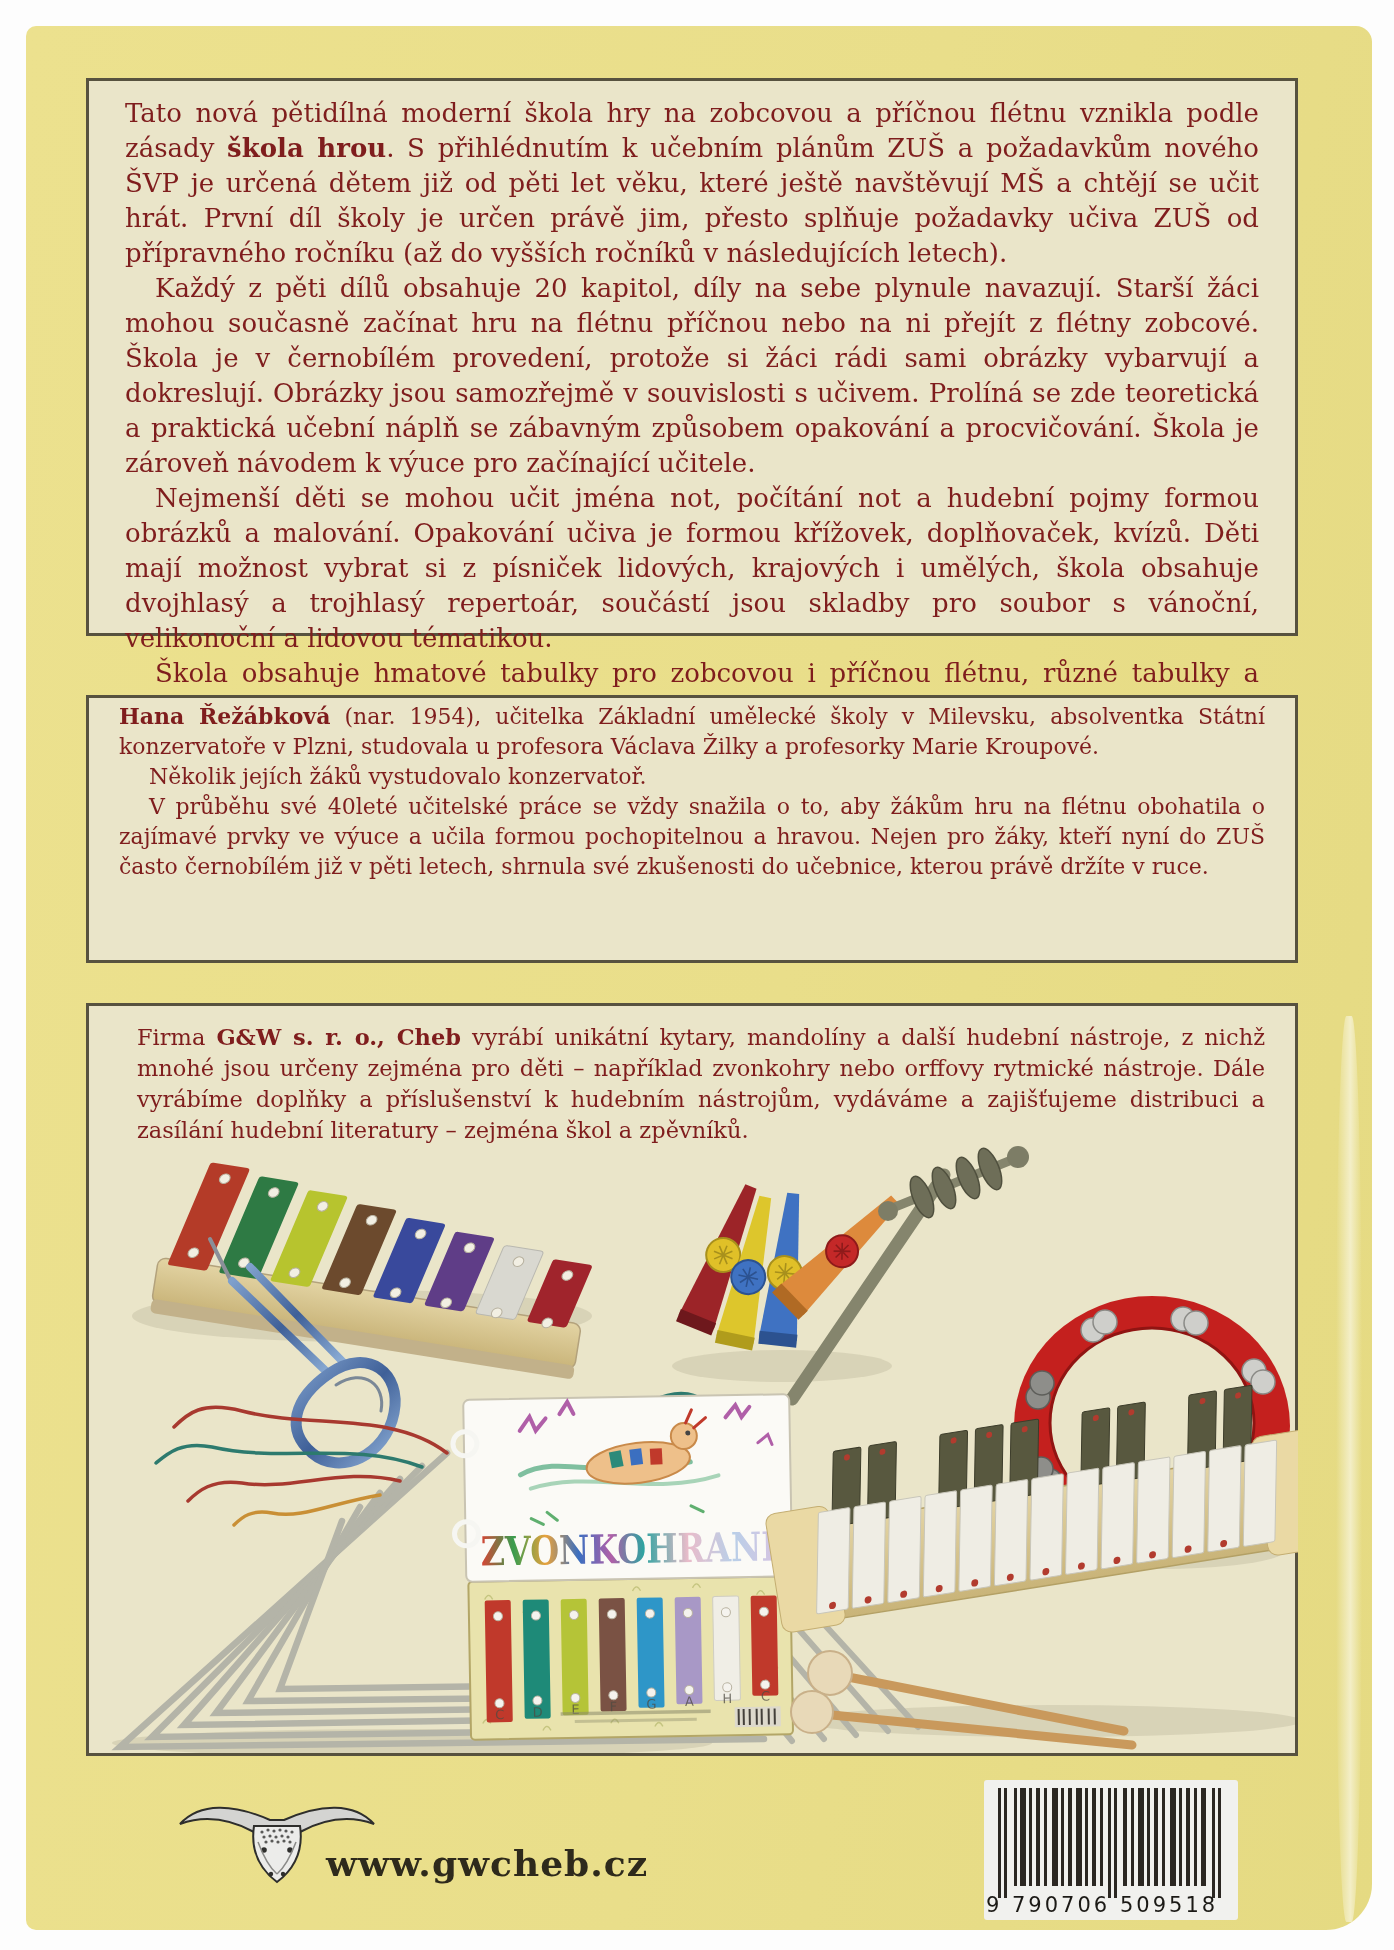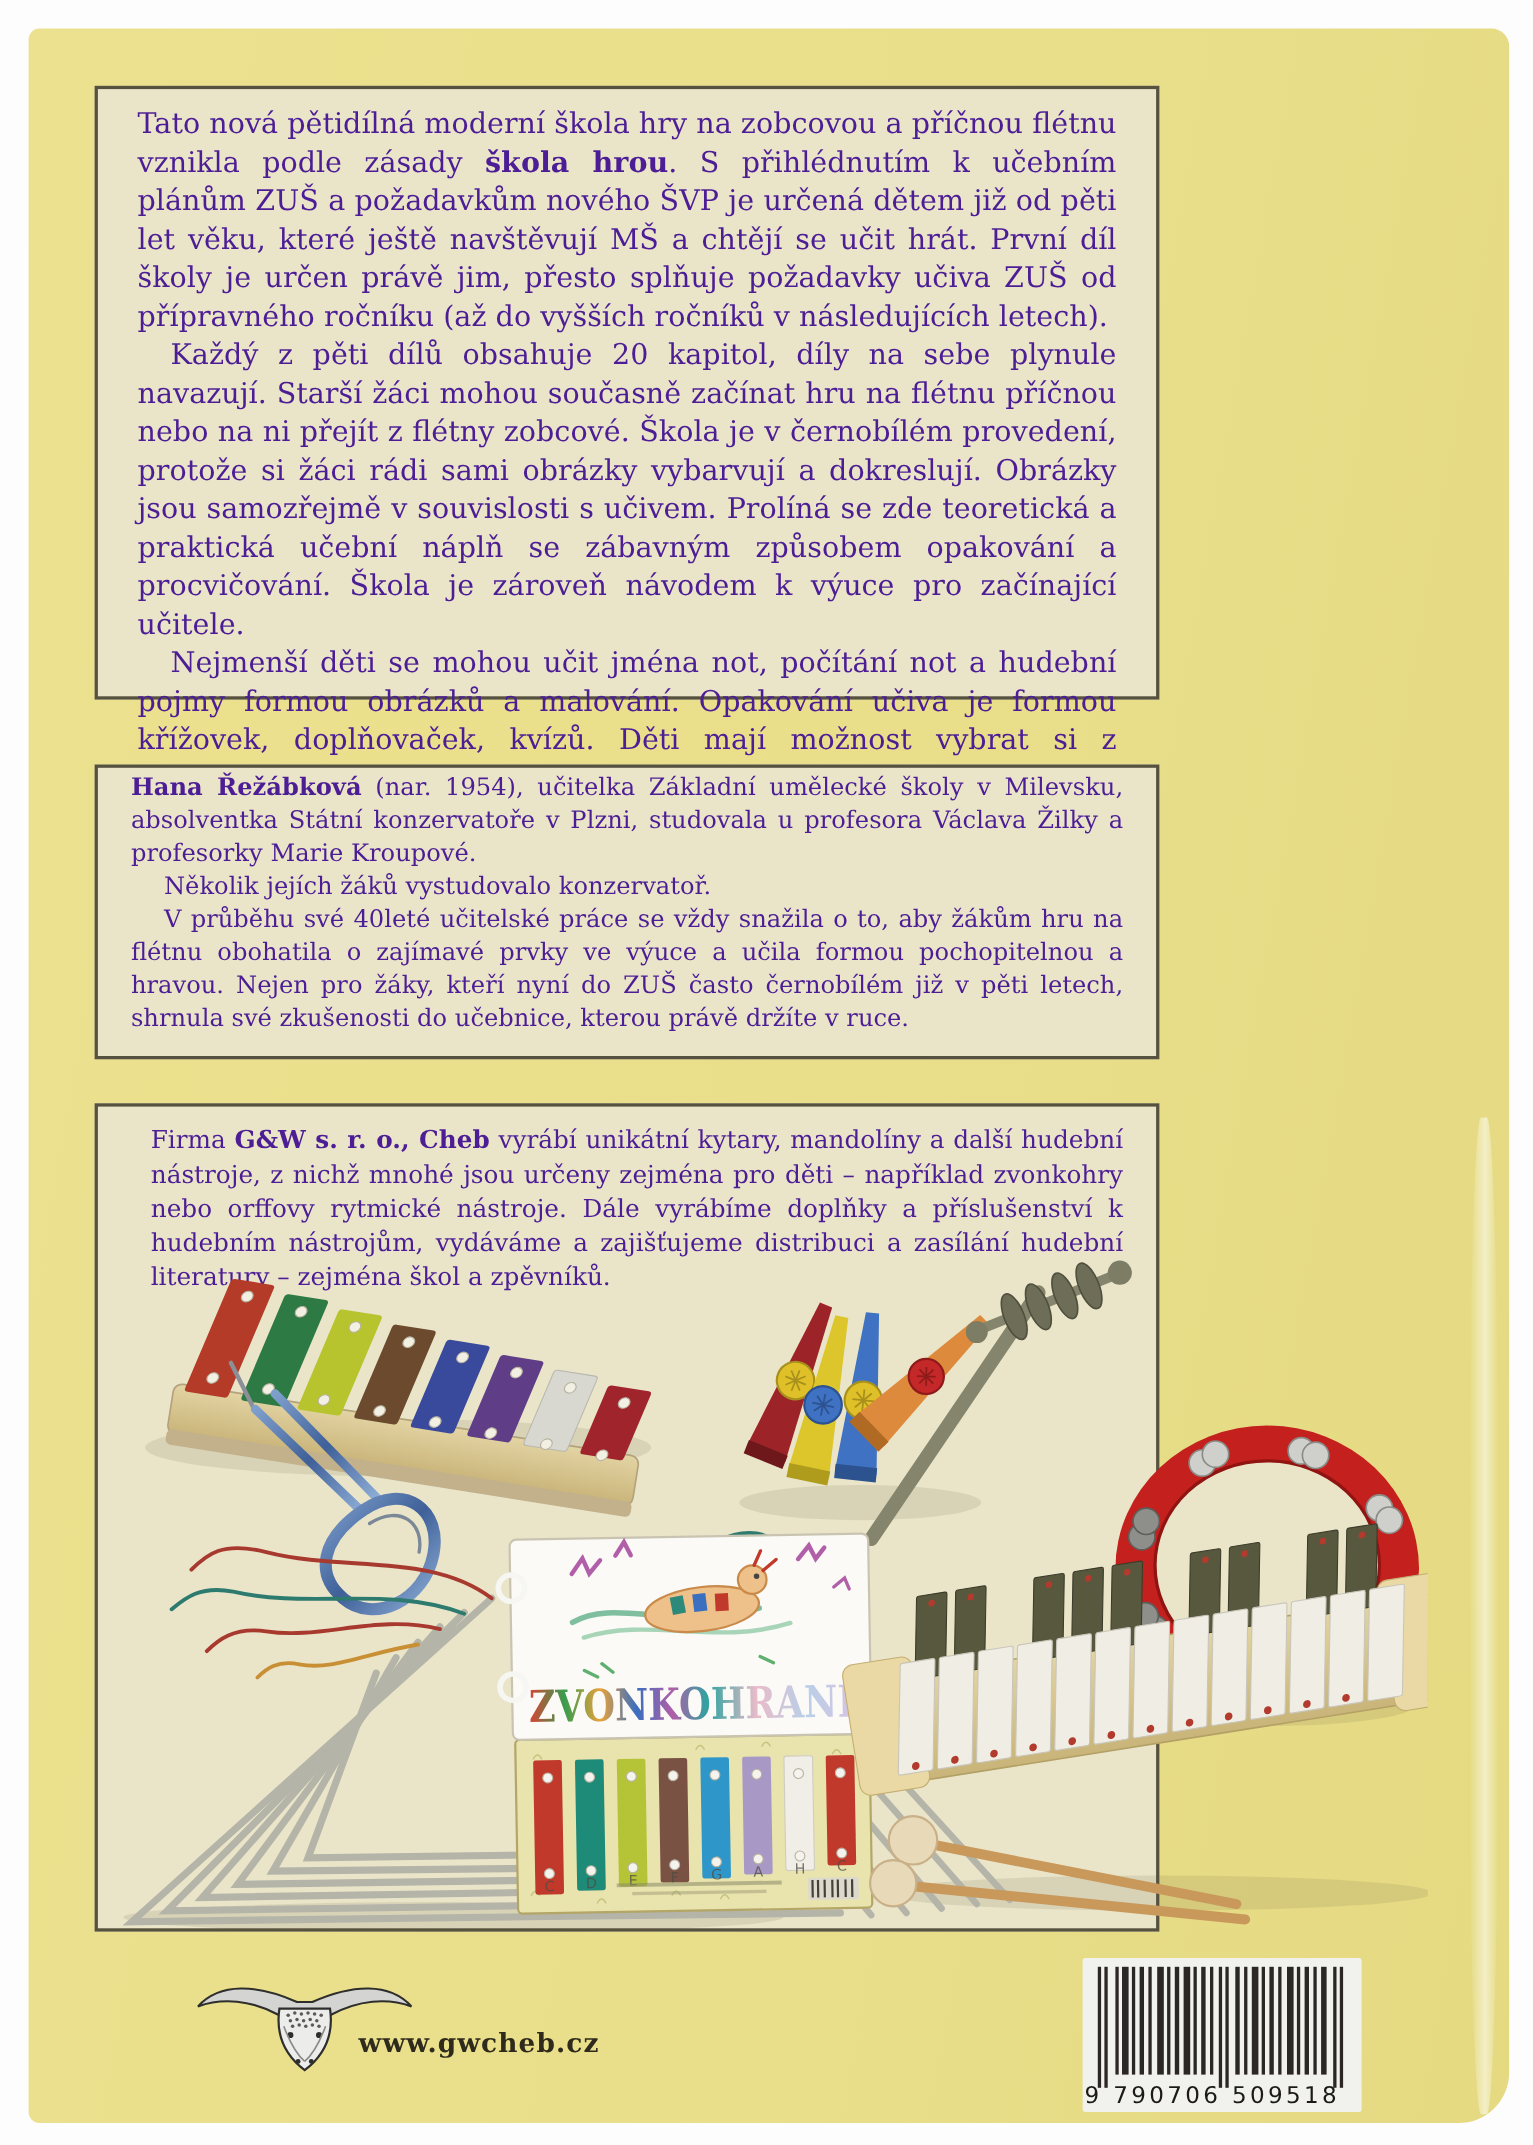--- a/index.html
+++ b/index.html
@@ -4,31 +4,31 @@
 <style>
   html,body{margin:0;padding:0;}
   body{width:1394px;height:1950px;background:#ffffff;font-family:"DejaVu Serif","Liberation Serif",serif;}
   .stage{position:relative;width:1394px;height:1950px;background:#fdfdfd;overflow:hidden;}
   .page{position:absolute;left:26px;top:26px;width:1346px;height:1904px;
         background:linear-gradient(100deg,#ece18e 0%,#e9de8a 55%,#e5da82 100%);
         border-radius:10px 16px 46px 10px;}
   .page::after{content:'';position:absolute;right:10px;top:52%;bottom:8px;width:26px;pointer-events:none;
         background:linear-gradient(to right,rgba(255,255,255,0),rgba(255,255,255,.55) 55%,rgba(255,255,255,0));
         border-radius:40%;}
-  .panel{position:absolute;left:60px;width:968px;background:#eae5c9;border:3px solid #57523f;
-         box-sizing:border-box;color:#4c1d95;text-align:justify;}
+  .panel{position:absolute;left:60px;width:1212px;background:#eae5c9;border:3px solid #57523f;
+         box-sizing:border-box;color:#7f1d1d;text-align:justify;}
   .panel p{margin:0;}
   .panel p.indent{text-indent:30px;}
   .panel-intro{top:52px;height:558px;padding:15px 36px;font-size:26px;line-height:35px;}
   .panel-bio{top:669px;height:268px;padding:3px 30px;font-size:22px;line-height:30px;}
   .panel-firm{top:977px;height:753px;padding:16px 30px 0 48px;font-size:22.5px;line-height:31px;}
   .instruments-svg{position:absolute;left:3px;top:105px;width:1206px;height:645px;}
   b{font-weight:bold;}
   .footer-logo{position:absolute;left:146px;top:1756px;width:210px;height:120px;}
-  .footer-url{position:absolute;left:300px;top:1816px;font-size:24px;font-weight:bold;color:#2e2a1c;letter-spacing:1px;}
+  .footer-url{position:absolute;left:300px;top:1816px;font-size:36px;font-weight:bold;color:#2e2a1c;letter-spacing:1px;}
   .barcode{position:absolute;left:958px;top:1754px;width:254px;height:140px;}
   .svg-title{font-family:"DejaVu Serif","Liberation Serif",serif;font-weight:bold;font-size:40px;}
   .note-label{font-family:"DejaVu Sans","Liberation Sans",sans-serif;font-size:13px;fill:#4f4b42;opacity:.75;}
   .bar-digits{font-family:"DejaVu Sans","Liberation Sans",sans-serif;font-size:21px;fill:#1c1a16;letter-spacing:3px;}
   .bar-digit-first{font-family:"DejaVu Sans","Liberation Sans",sans-serif;font-size:21px;fill:#1c1a16;}
 </style>
 </head>
 <body>
 
 <div class="stage">

